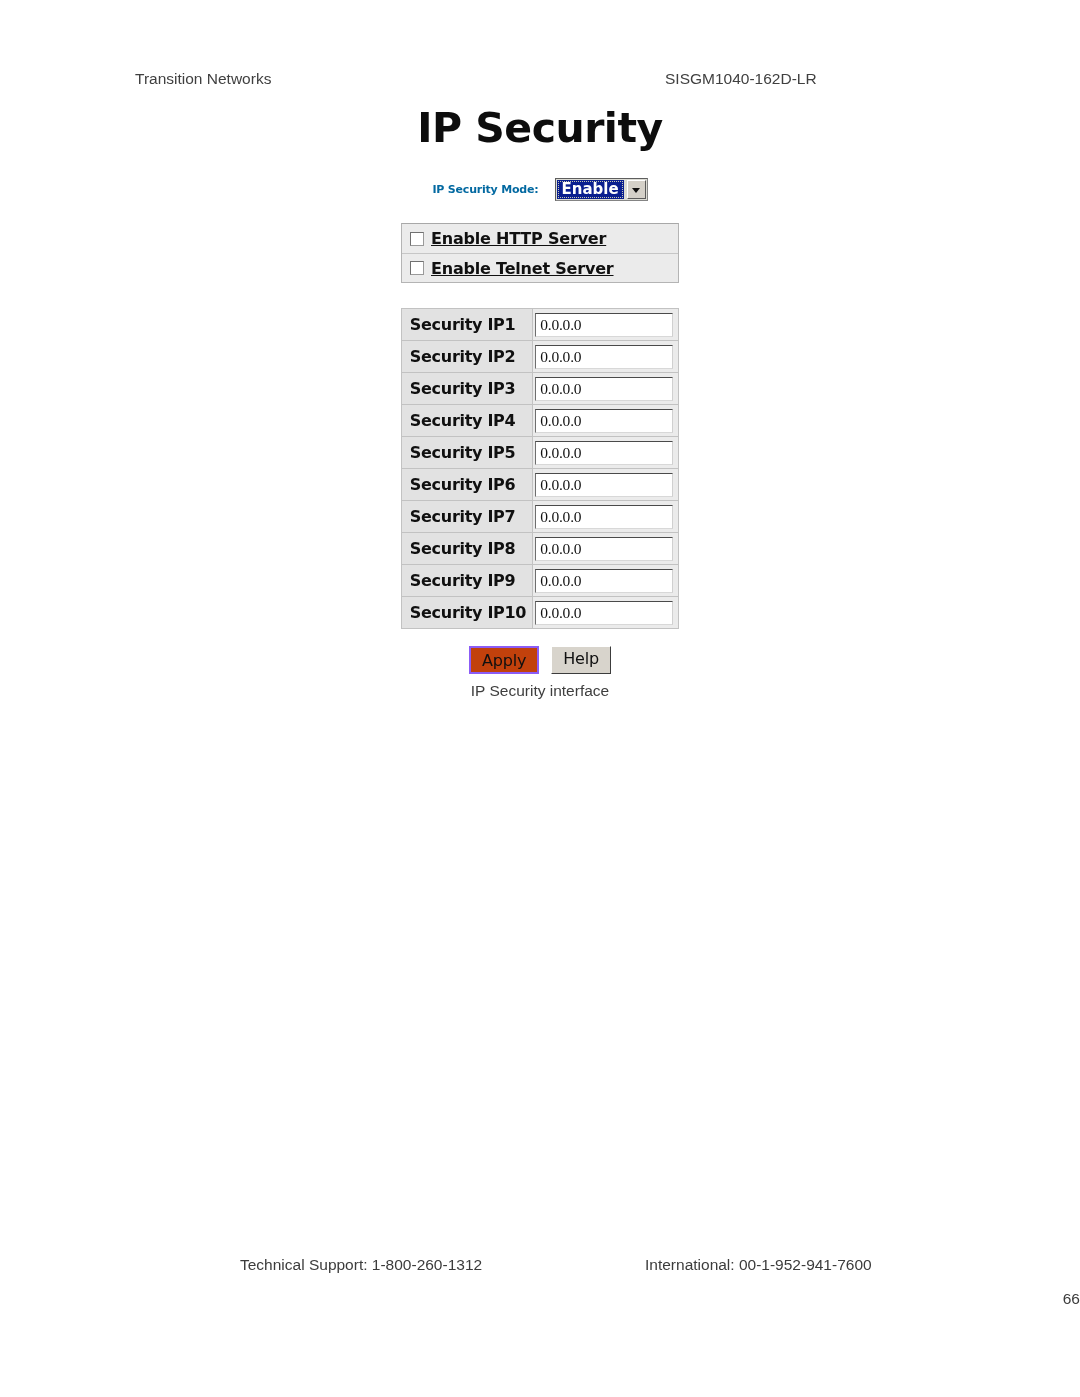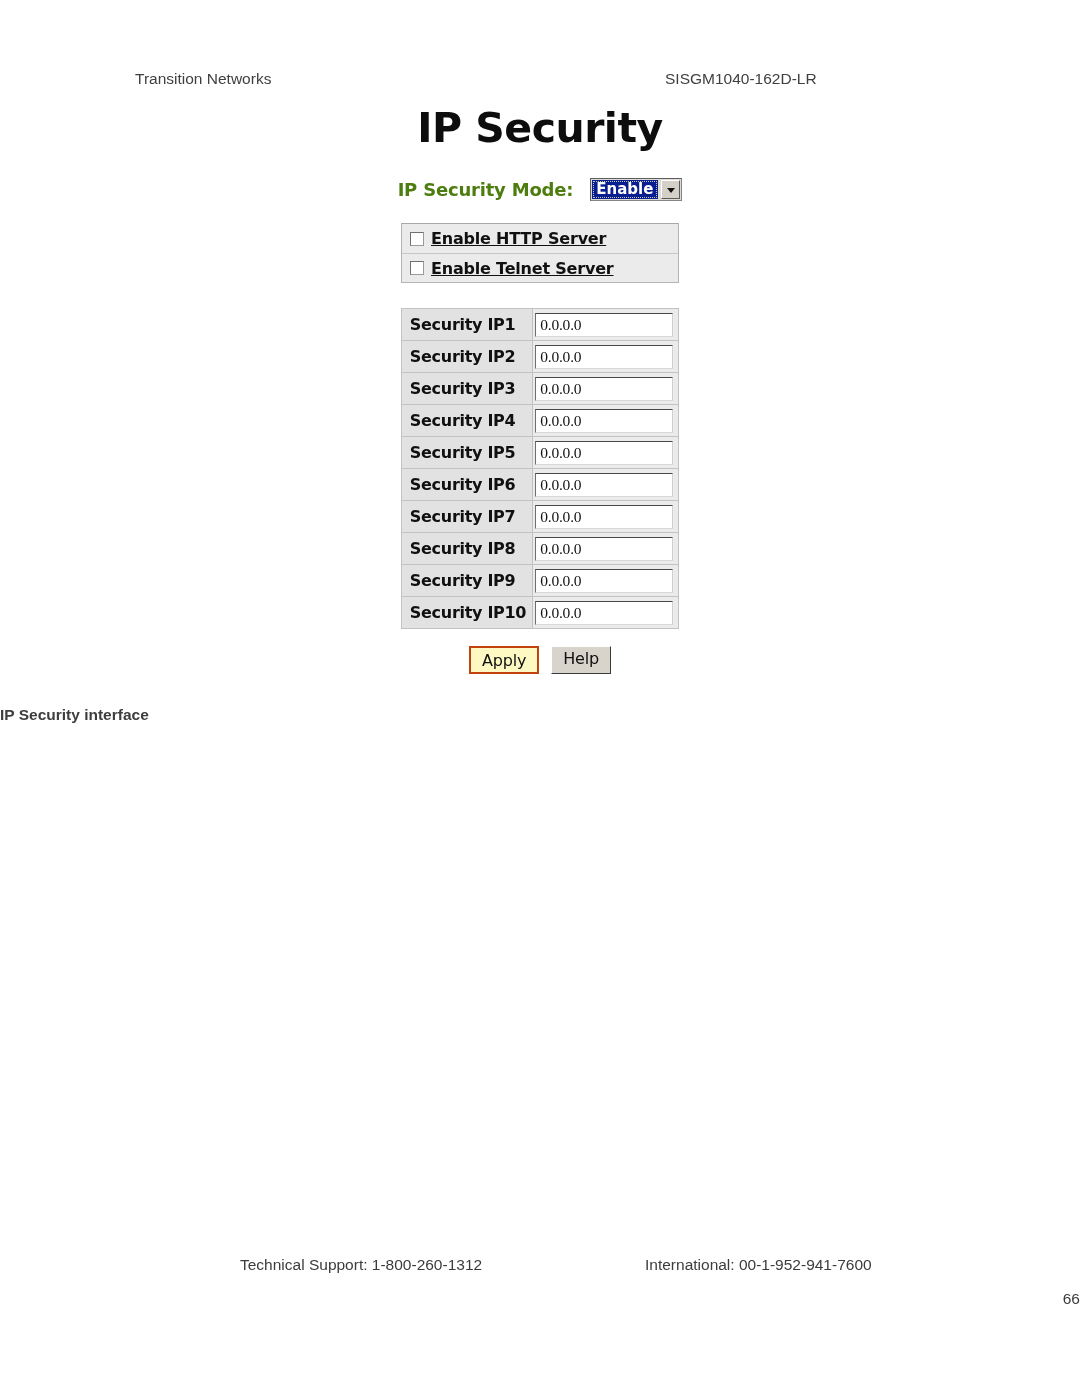--- a/index.html
+++ b/index.html
@@ -64,23 +64,23 @@
   
   .mode-row {
     margin-top: 29px;
     text-align: center;
     white-space: nowrap;
     line-height: 1;
   }
   .mode-label {
     display: inline-block;
     vertical-align: middle;
-    font-size: 18px;
+    font-size: 11px;
     font-weight: bold;
-    color: #4d7c0f;
+    color: #0369a1;
     font-family: "DejaVu Sans", sans-serif;
     letter-spacing: -0.2px;
   }
   .select-wrap {
     display: inline-block;
     vertical-align: middle;
     margin-left: 17px;
     height: 23px;
     border: 1px solid #848484;
     border-top-color: #5e5e5e;
@@ -230,38 +230,38 @@
     font-family: "DejaVu Sans", sans-serif;
     color: #101010;
     background: #d4d0c8;
     height: 28px;
     line-height: 26px;
     padding: 0 11px;
     box-sizing: border-box;
     letter-spacing: -0.2px;
   }
   .btn-default {
-    border: 2px solid #c2410c;
-    background: #fef9c3;
+    border: 2px solid #8b5cf6;
+    background: #c2410c;
   }
   .btn-normal {
     border: 1px solid #ffffff;
     border-right-color: #3c3c3c;
     border-bottom-color: #3c3c3c;
     background: #d8d4cc;
     margin-left: 12px;
     height: 28px;
     line-height: 24px;
   }
 
   .caption {
-    margin-top: 32px;
+    margin-top: 8px;
+    text-align: center;
     font-size: 15.5px;
     color: #3e3e3e;
-    font-weight: bold;
   }
 
   
   .footer {
     position: absolute;
     top: 1256px;
     left: 0;
     width: 1080px;
   }
   .footer-line {

